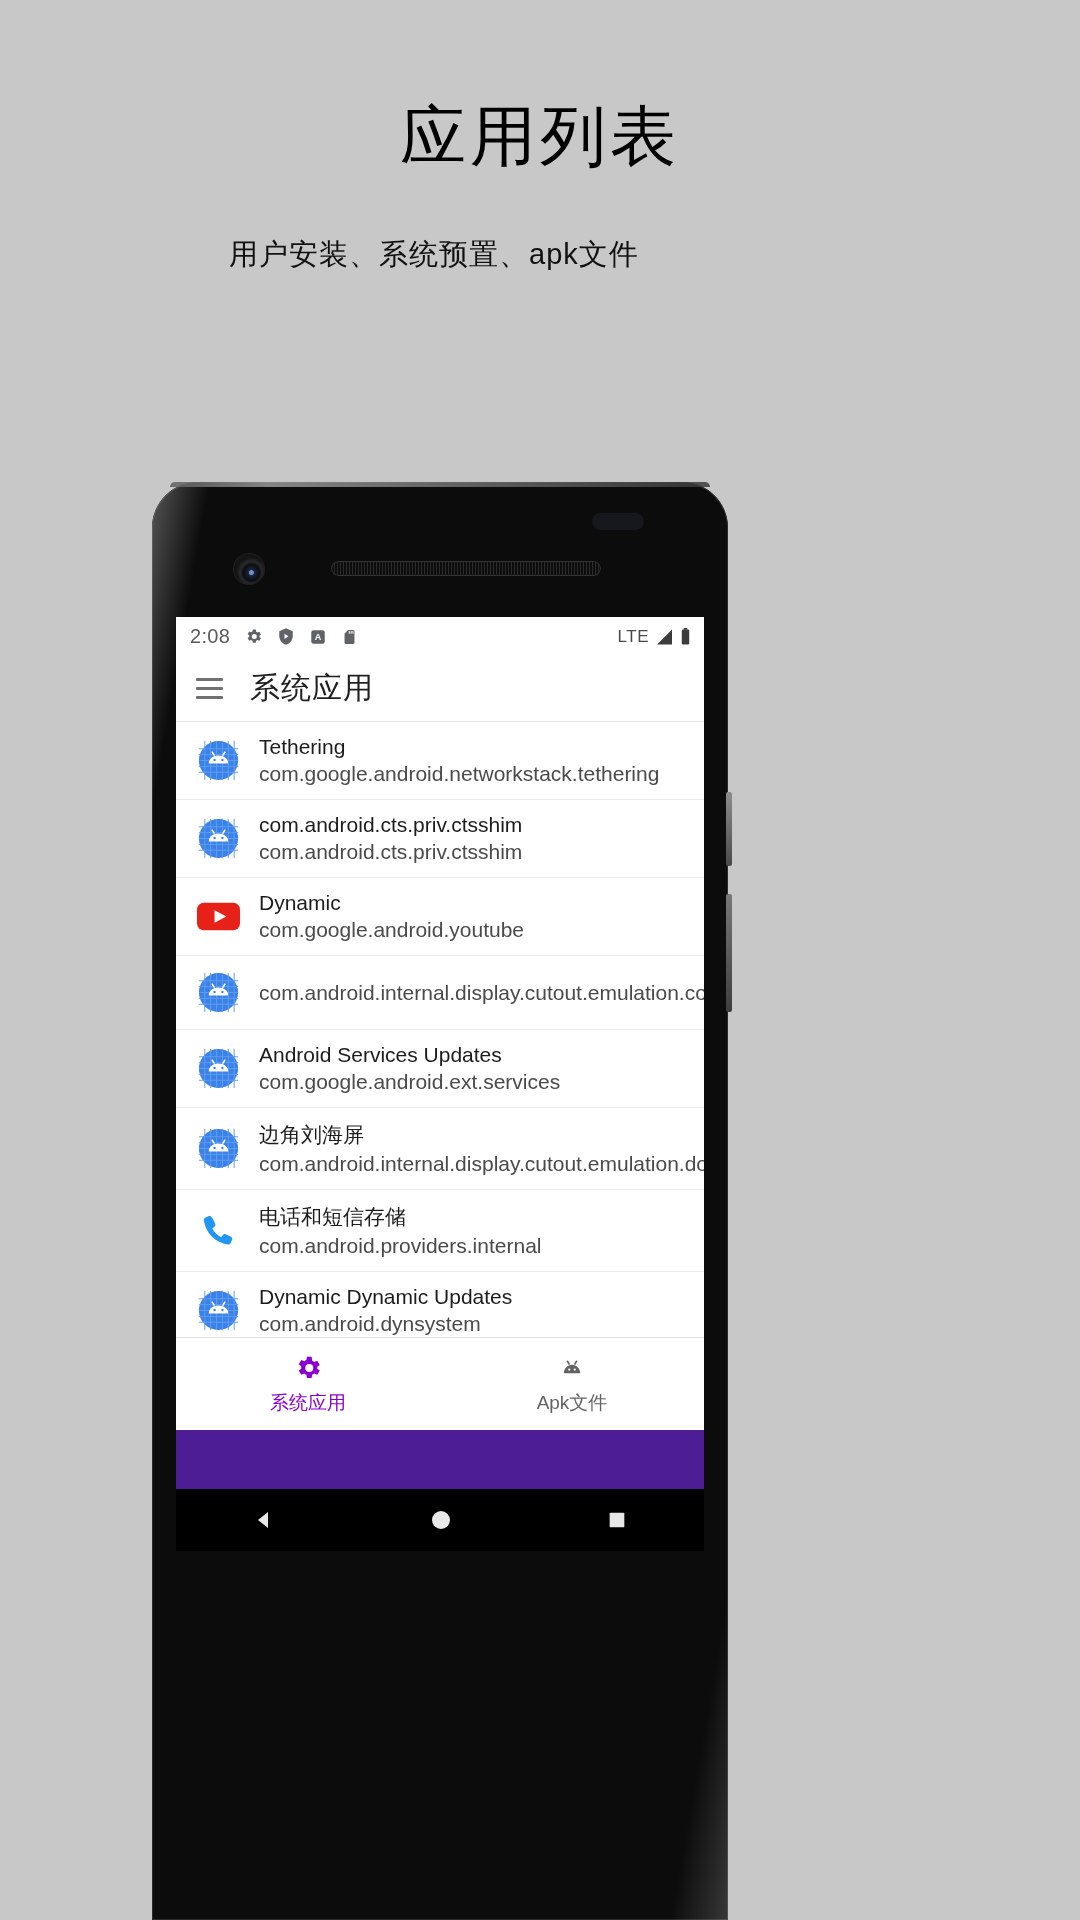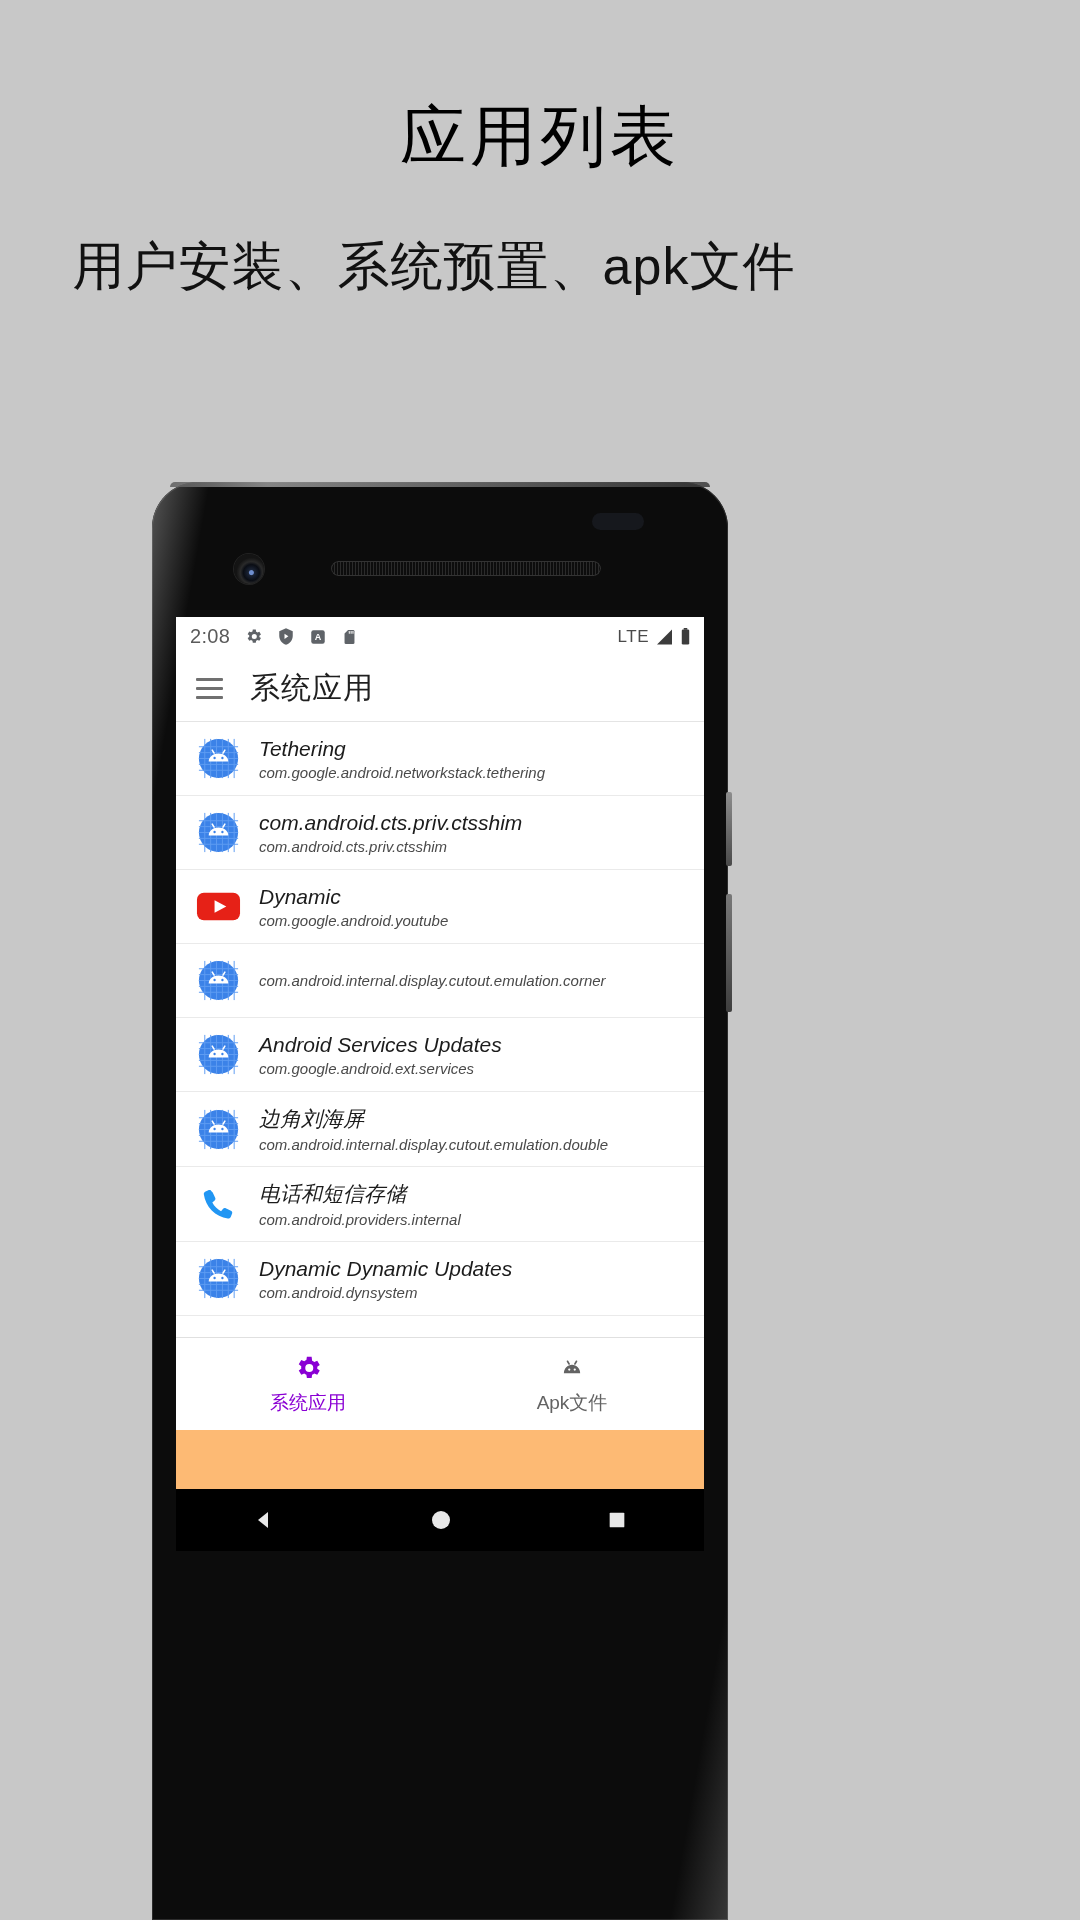--- a/index.html
+++ b/index.html
@@ -10,21 +10,21 @@
     overflow:hidden;position:relative;
   }
   
   .promo-title{
     position:absolute;left:0;top:103px;width:1080px;
     text-align:center;font-size:66px;color:#000;
     letter-spacing:4px;line-height:1;
   }
   .promo-sub{
     position:absolute;left:0;top:240px;width:868px;
-    text-align:center;font-size:52px;color:#111;
+    text-align:center;font-size:29px;color:#111;
     letter-spacing:1px;line-height:1;
   }
 
   
   .device{
     position:absolute;left:152px;top:482px;
     width:576px;height:1438px;
     background:#0c0c0c;
     border-radius:46px 46px 0 0;
     box-shadow:0 0 0 1px #2c2c2c inset;
@@ -61,21 +61,21 @@
     background:linear-gradient(180deg,#8d8d8d,#4a4a4a);border-radius:2px;
   }
   .btn-vol{
     position:absolute;right:-4px;top:412px;width:6px;height:118px;
     background:linear-gradient(180deg,#787878,#3e3e3e);border-radius:2px;
   }
 
   
   .screen{
     position:absolute;left:24px;top:135px;width:528px;height:872px;
-    background:#fdba74;overflow:hidden;
+    background:#4c1d95;overflow:hidden;
   }
 
   
   .statusbar{
     height:39px;display:flex;align-items:center;
     padding:0 13px 0 14px;background:#fff;color:#5f6368;
   }
   .sb-time{font-size:20px;color:#5a5a5a;letter-spacing:.3px;}
   .sb-icons{display:flex;align-items:center;gap:14px;margin-left:14px;}
   .sb-right{margin-left:auto;display:flex;align-items:center;gap:6px;}
@@ -92,23 +92,23 @@
   .appbar-title{font-size:30px;color:#1f1f1f;margin-left:27px;letter-spacing:1px;}
 
   
   .list{height:615px;background:#fff;overflow:hidden;}
   .row{
     display:flex;align-items:center;gap:17px;
     padding:13px 12px 13px 19px;
     border-bottom:1px solid #eaeaea;
     min-height:54px;box-sizing:border-box;
   }
-  .row-texts{display:flex;flex-direction:column;gap:3px;min-width:0;font-style:italic;}
+  .row-texts{display:flex;flex-direction:column;gap:3px;min-width:0;}
   .row-title{font-size:21px;color:#1c1c1c;white-space:nowrap;}
-  .row-pkg{font-size:15px;color:#4a4a4a;white-space:nowrap;}
+  .row-pkg{font-size:21px;color:#4a4a4a;white-space:nowrap;}
   .appicon{width:47px;height:47px;flex:0 0 47px;position:relative;}
 
   
   .bottomnav{
     height:92px;background:#fff;border-top:1px solid #e0e0e0;
     display:flex;align-items:center;
   }
   .navitem{
     flex:1;display:flex;flex-direction:column;align-items:center;
     justify-content:center;gap:7px;cursor:pointer;

